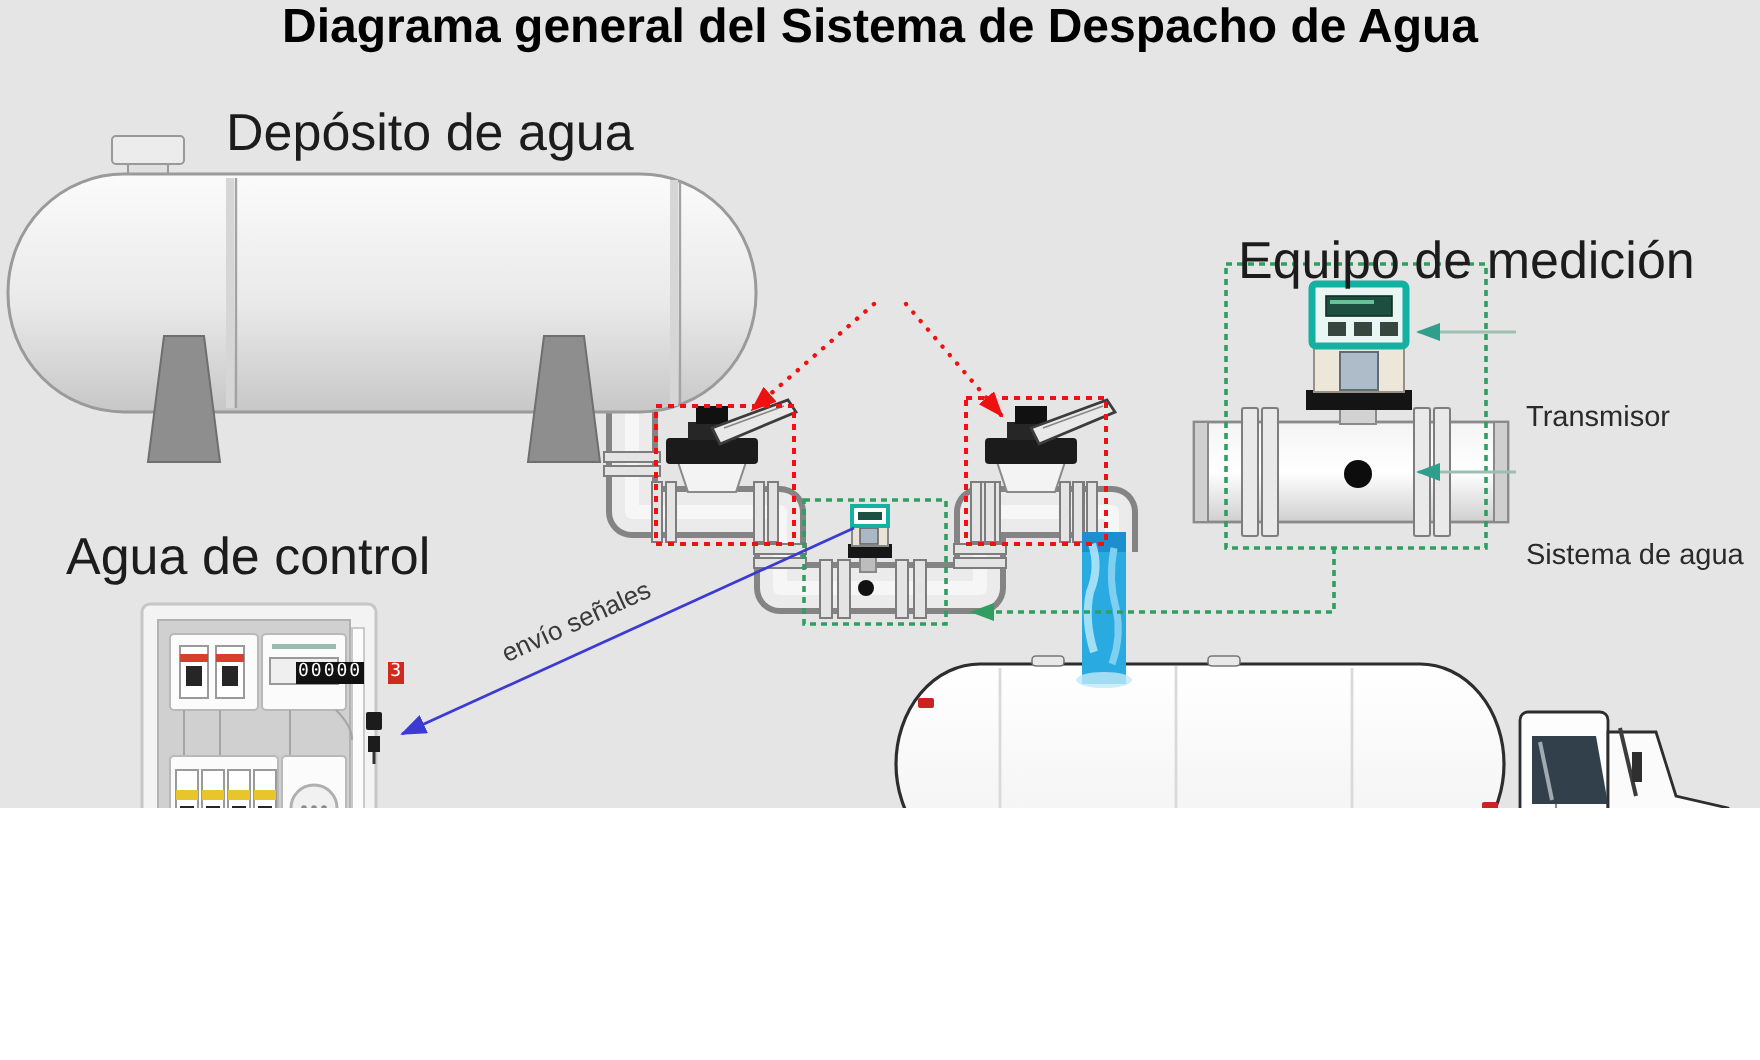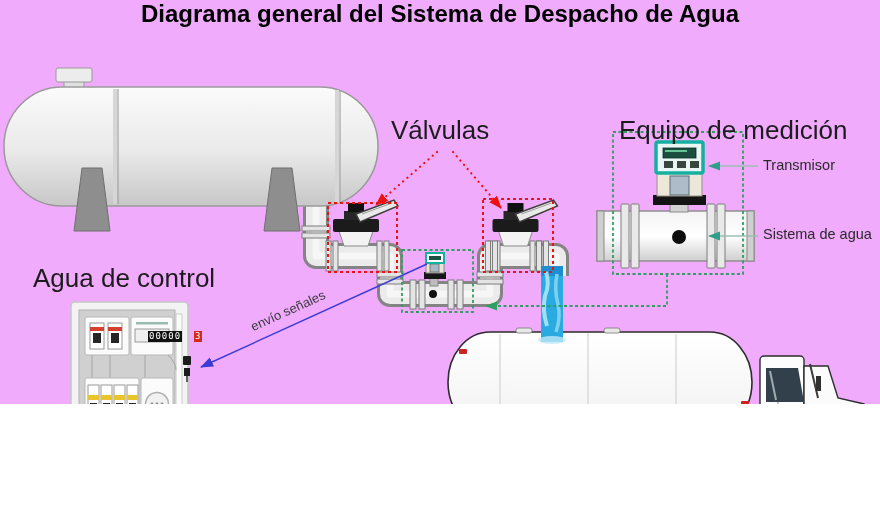--- a/index.html
+++ b/index.html
@@ -1,21 +1,21 @@
 <!DOCTYPE html>
 <html><head>
 <meta charset="utf-8">
 <style>
   html,body{margin:0;padding:0;background:#fff;}
-  .stage{position:relative;width:880px;height:404px;background:#f0abfc;overflow:hidden;
+  .stage{position:relative;width:880px;height:404px;background:#e5e5e5;overflow:hidden;
          font-family:"Liberation Sans",sans-serif;}
   .stage svg{position:absolute;left:0;top:0;}
   .lbl{position:absolute;color:#1c1c1c;font-size:26px;line-height:1.05;white-space:nowrap;}
   .title{left:0;right:0;top:1px;text-align:center;font-size:24px;font-weight:bold;color:#000;}
-  .small{font-size:14.5px;color:#2a2a2a;}
+  .small{font-size:14.5px;color:#2a2a2a;margin-top:44px;}
   .signal{font-size:13px;color:#3a3a3a;transform:rotate(-24.5deg);transform-origin:50% 50%;}
   .meter{position:absolute;left:136px;top:330.5px;height:11px;display:flex;align-items:stretch;}
   .meter span{display:block;background:#111;color:#fff;font-family:"DejaVu Sans Mono",monospace;
               font-size:9px;line-height:11px;letter-spacing:1px;padding:0 1px;margin-left:12px;}
   .meter span.red{background:#d02a1e;letter-spacing:0;}
 </style>
 </head>
 <body>
 
 <div class="stage">
@@ -272,21 +272,21 @@
     <rect x="402" y="250" width="71" height="62"></rect>
     <rect x="613" y="132" width="130" height="142"></rect>
   </g>
   <path d="M667,274 L667,306 L486,306" fill="none" stroke="#2f9e60" stroke-width="1.8" stroke-dasharray="3 2.5" marker-end="url(#mGreen)"></path>
   <path d="M427,264 L201,367" fill="none" stroke="#3b3bd4" stroke-width="1.4" marker-end="url(#mBlue)"></path>
   <path d="M758,166 L709,166" stroke="#9dbfb2" stroke-width="1.4" fill="none" marker-end="url(#mTeal)"></path>
   <path d="M758,236 L709,236" stroke="#9dbfb2" stroke-width="1.4" fill="none" marker-end="url(#mTeal)"></path>
 </svg>
 
 <div class="lbl title">Diagrama general del Sistema de Despacho de Agua</div>
-<div class="lbl" style="left:391px;top:117px;">Válvulas</div>
+<div class="lbl" style="left:113px;top:53px;">Depósito de agua</div>
 <div class="lbl" style="left:619px;top:93px;margin-top:24px;">Equipo de medición</div>
 <div class="lbl" style="left:33px;top:265px;">Agua de control</div>
 <div class="lbl small" style="left:763px;top:158px;">Transmisor</div>
 <div class="lbl small" style="left:763px;top:227px;">Sistema de agua</div>
 <div class="lbl signal" style="left:248px;top:304px;">envío señales</div>
 <div class="meter">
   <span>00000</span>
       <span class="red">3</span>
 </div>
 </div>

